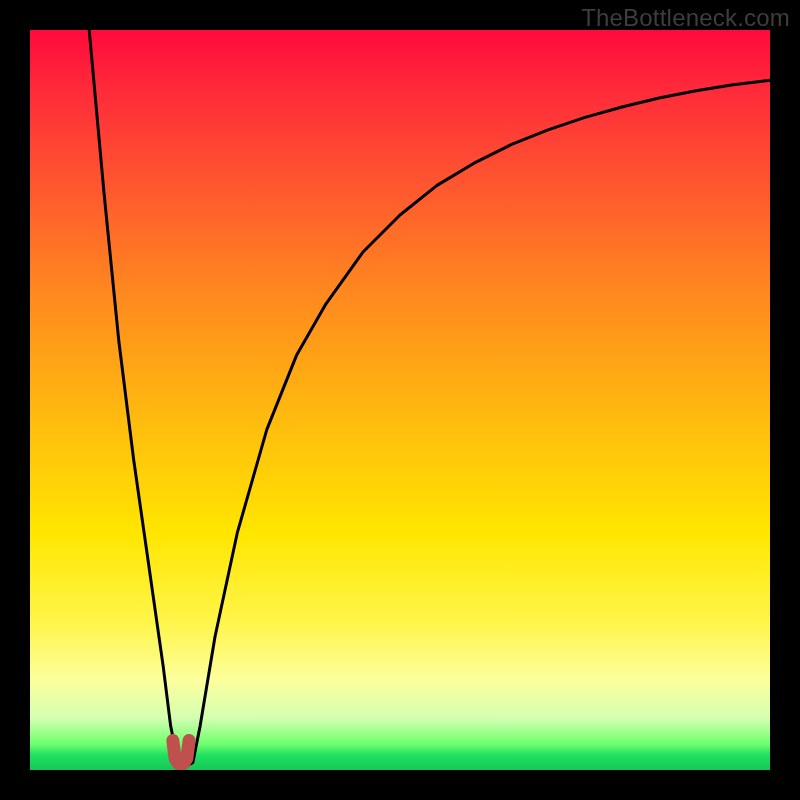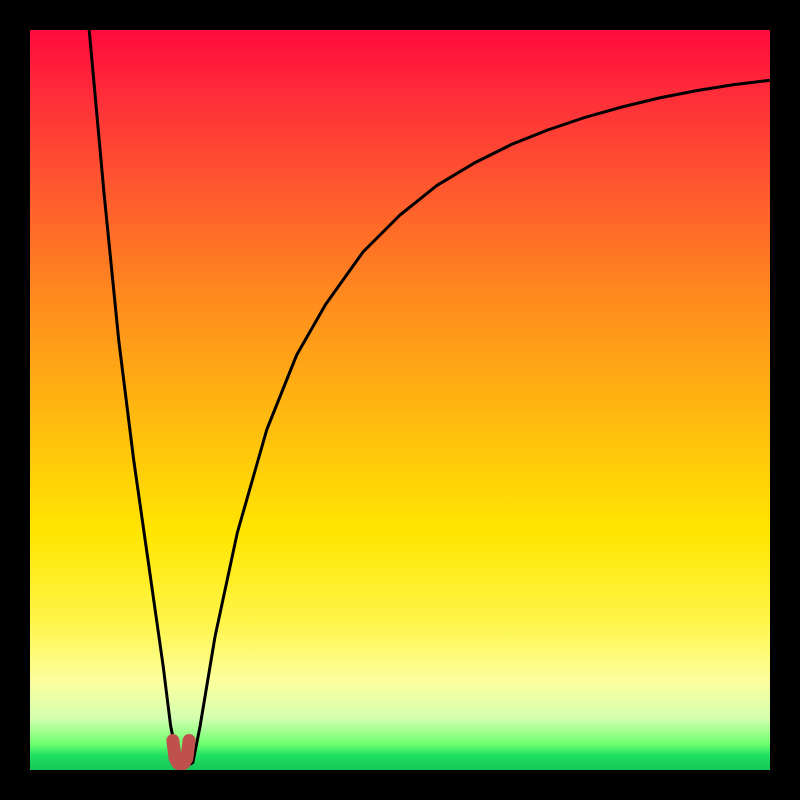--- a/index.html
+++ b/index.html
@@ -52,14 +52,15 @@
 
 <div class="frame">
 
   <div class="plot-area">
     <svg class="plot-svg" viewBox="0 0 740 740">
       <path id="curve-main" fill="none" stroke="#000000" stroke-width="3" stroke-linecap="round" stroke-linejoin="round" d="M59.20 0.00 L74.00 162.80 L88.80 310.80 L103.60 429.20 L118.40 532.80 L133.20 636.40 L140.60 695.60 L148.00 732.60 L155.40 736.30 L162.80 732.60 L170.20 695.60 L185.00 606.80 L207.20 503.20 L236.80 399.60 L266.40 325.60 L296.00 273.80 L333.00 222.00 L370.00 185.00 L407.00 155.40 L444.00 133.20 L481.00 114.70 L518.00 99.90 L555.00 87.32 L592.00 76.96 L629.00 68.08 L666.00 60.68 L703.00 54.76 L740.00 50.32"></path>
       <path id="curve-highlight" fill="none" stroke="#c0504d" stroke-width="13" stroke-linecap="round" stroke-linejoin="round" d="M142.82 710.40 L145.04 728.16 L148.00 733.34 L150.96 734.08 L153.92 733.34 L156.88 728.16 L159.10 710.40"></path>
     </svg>
   </div>
 
+  <div class="watermark">TheBottleneck.com</div>
 
 </div>
 
 </body></html>

